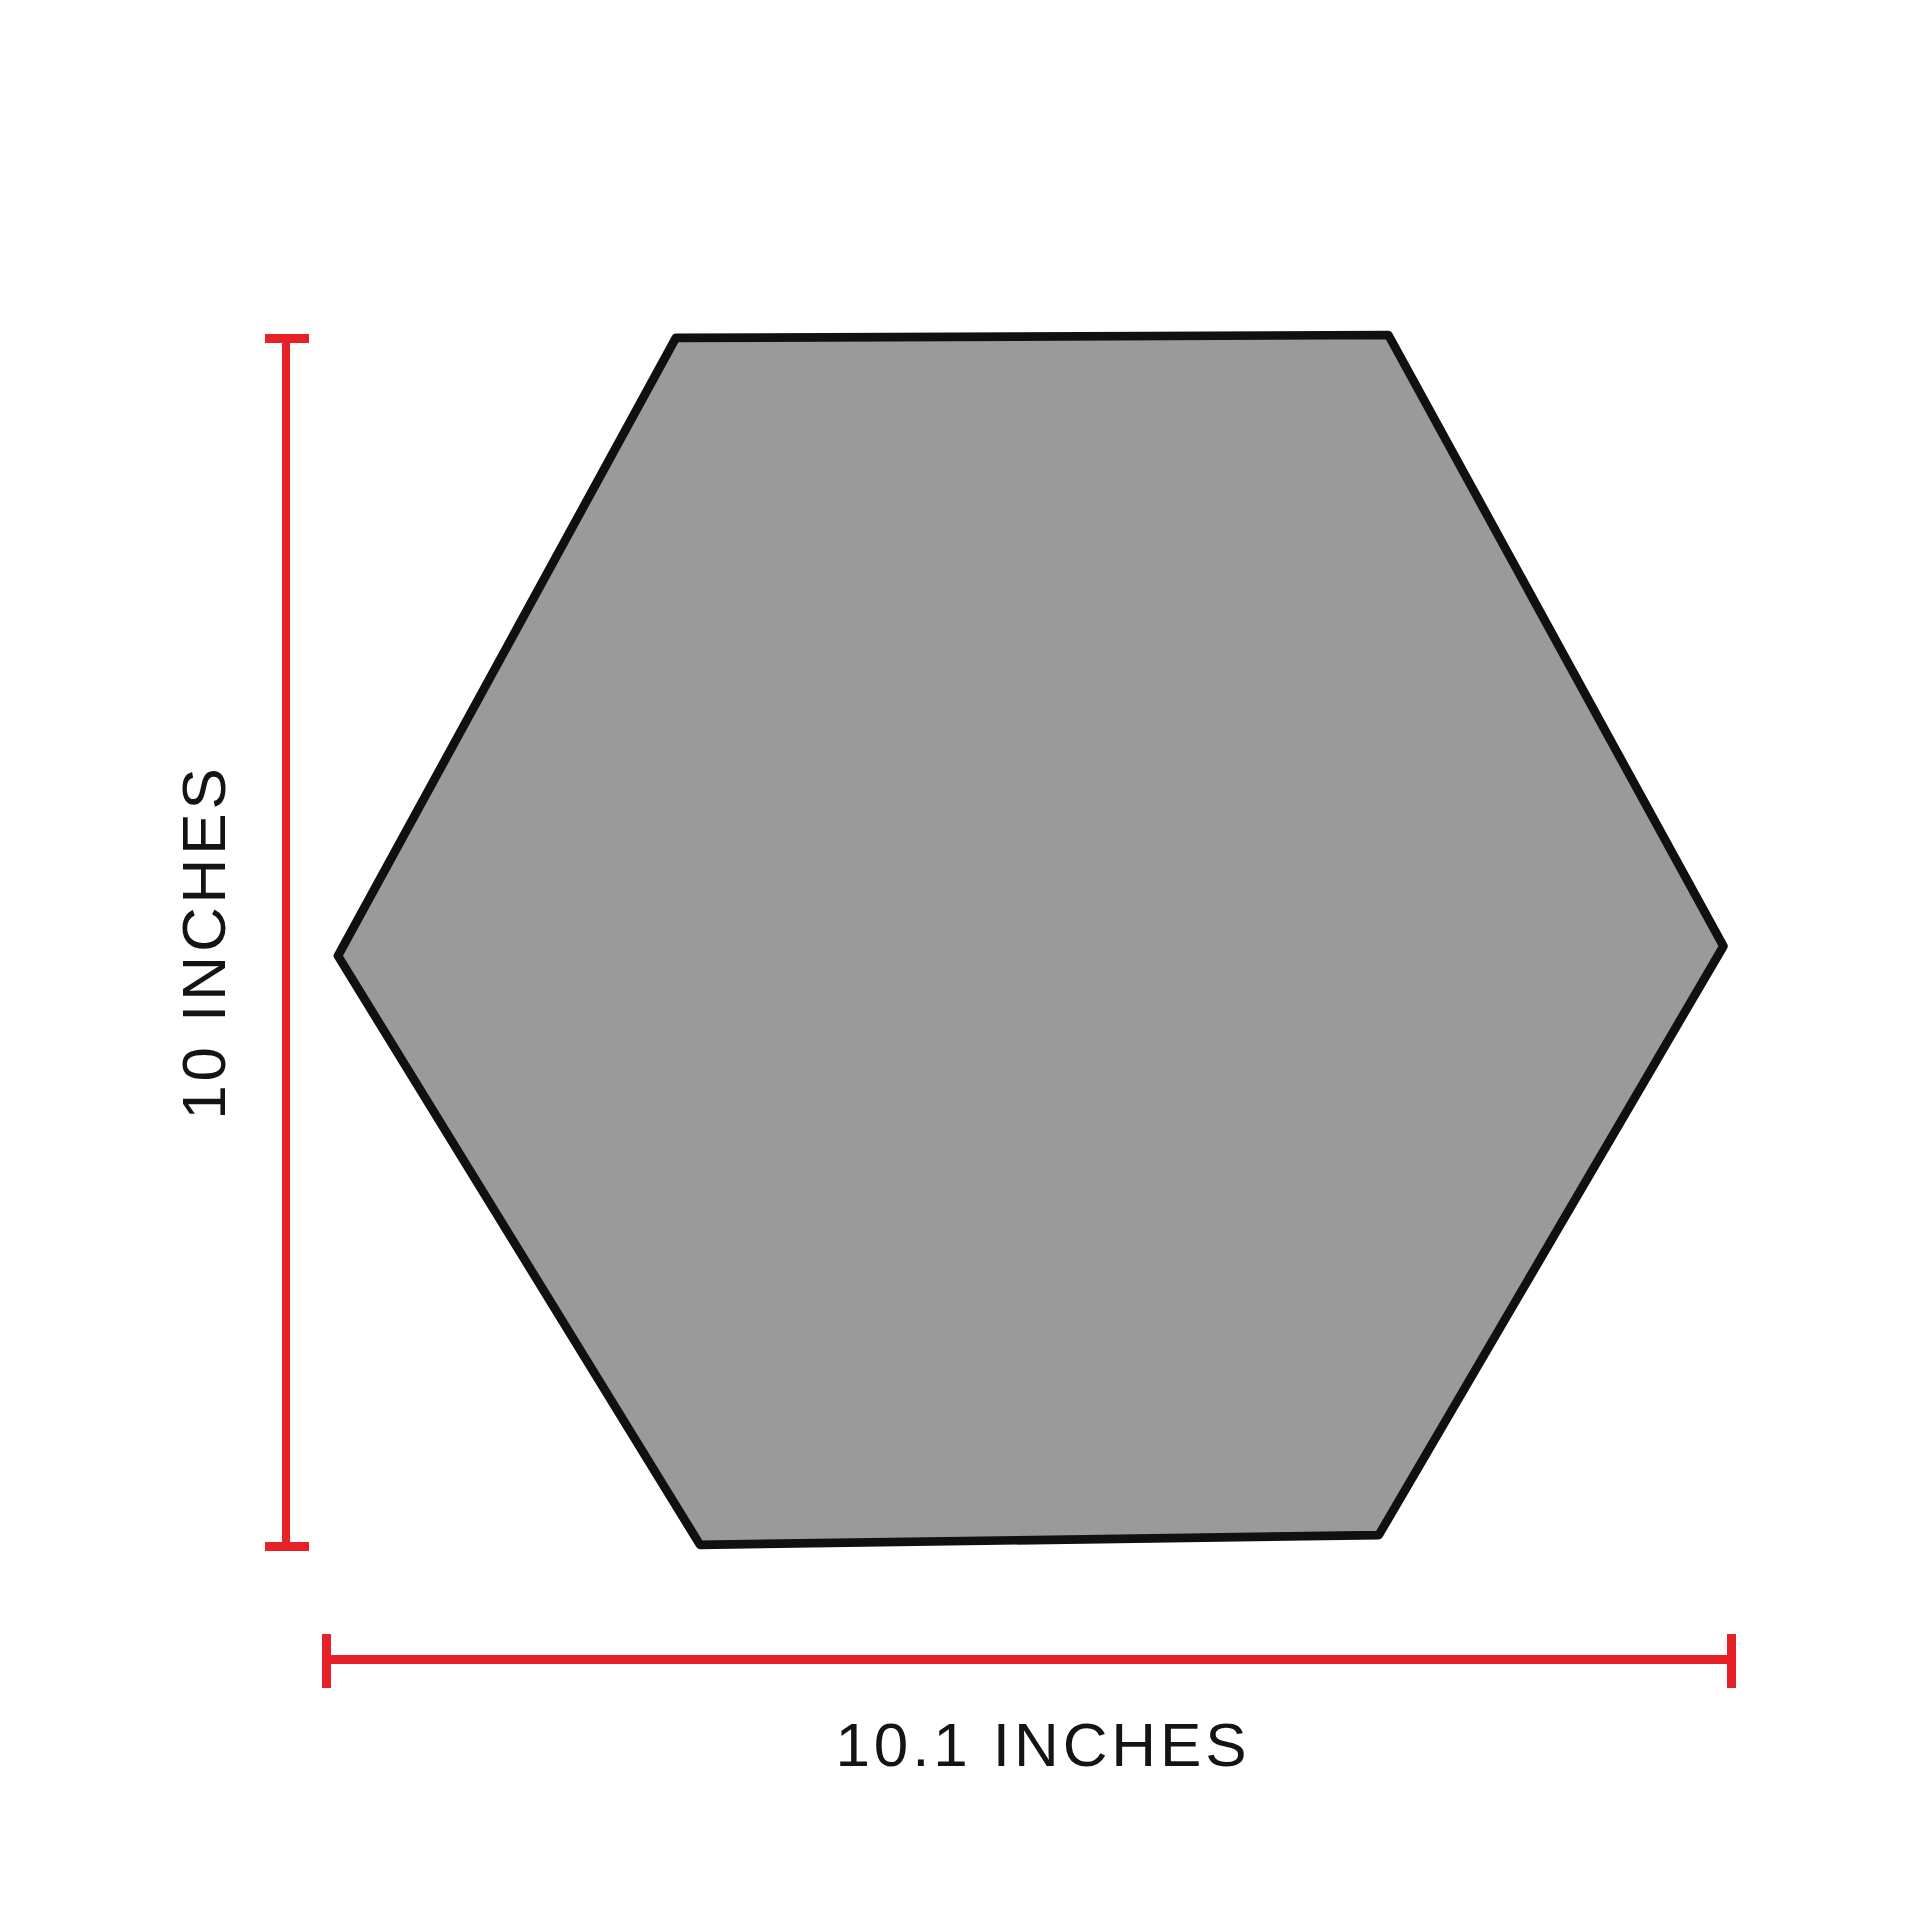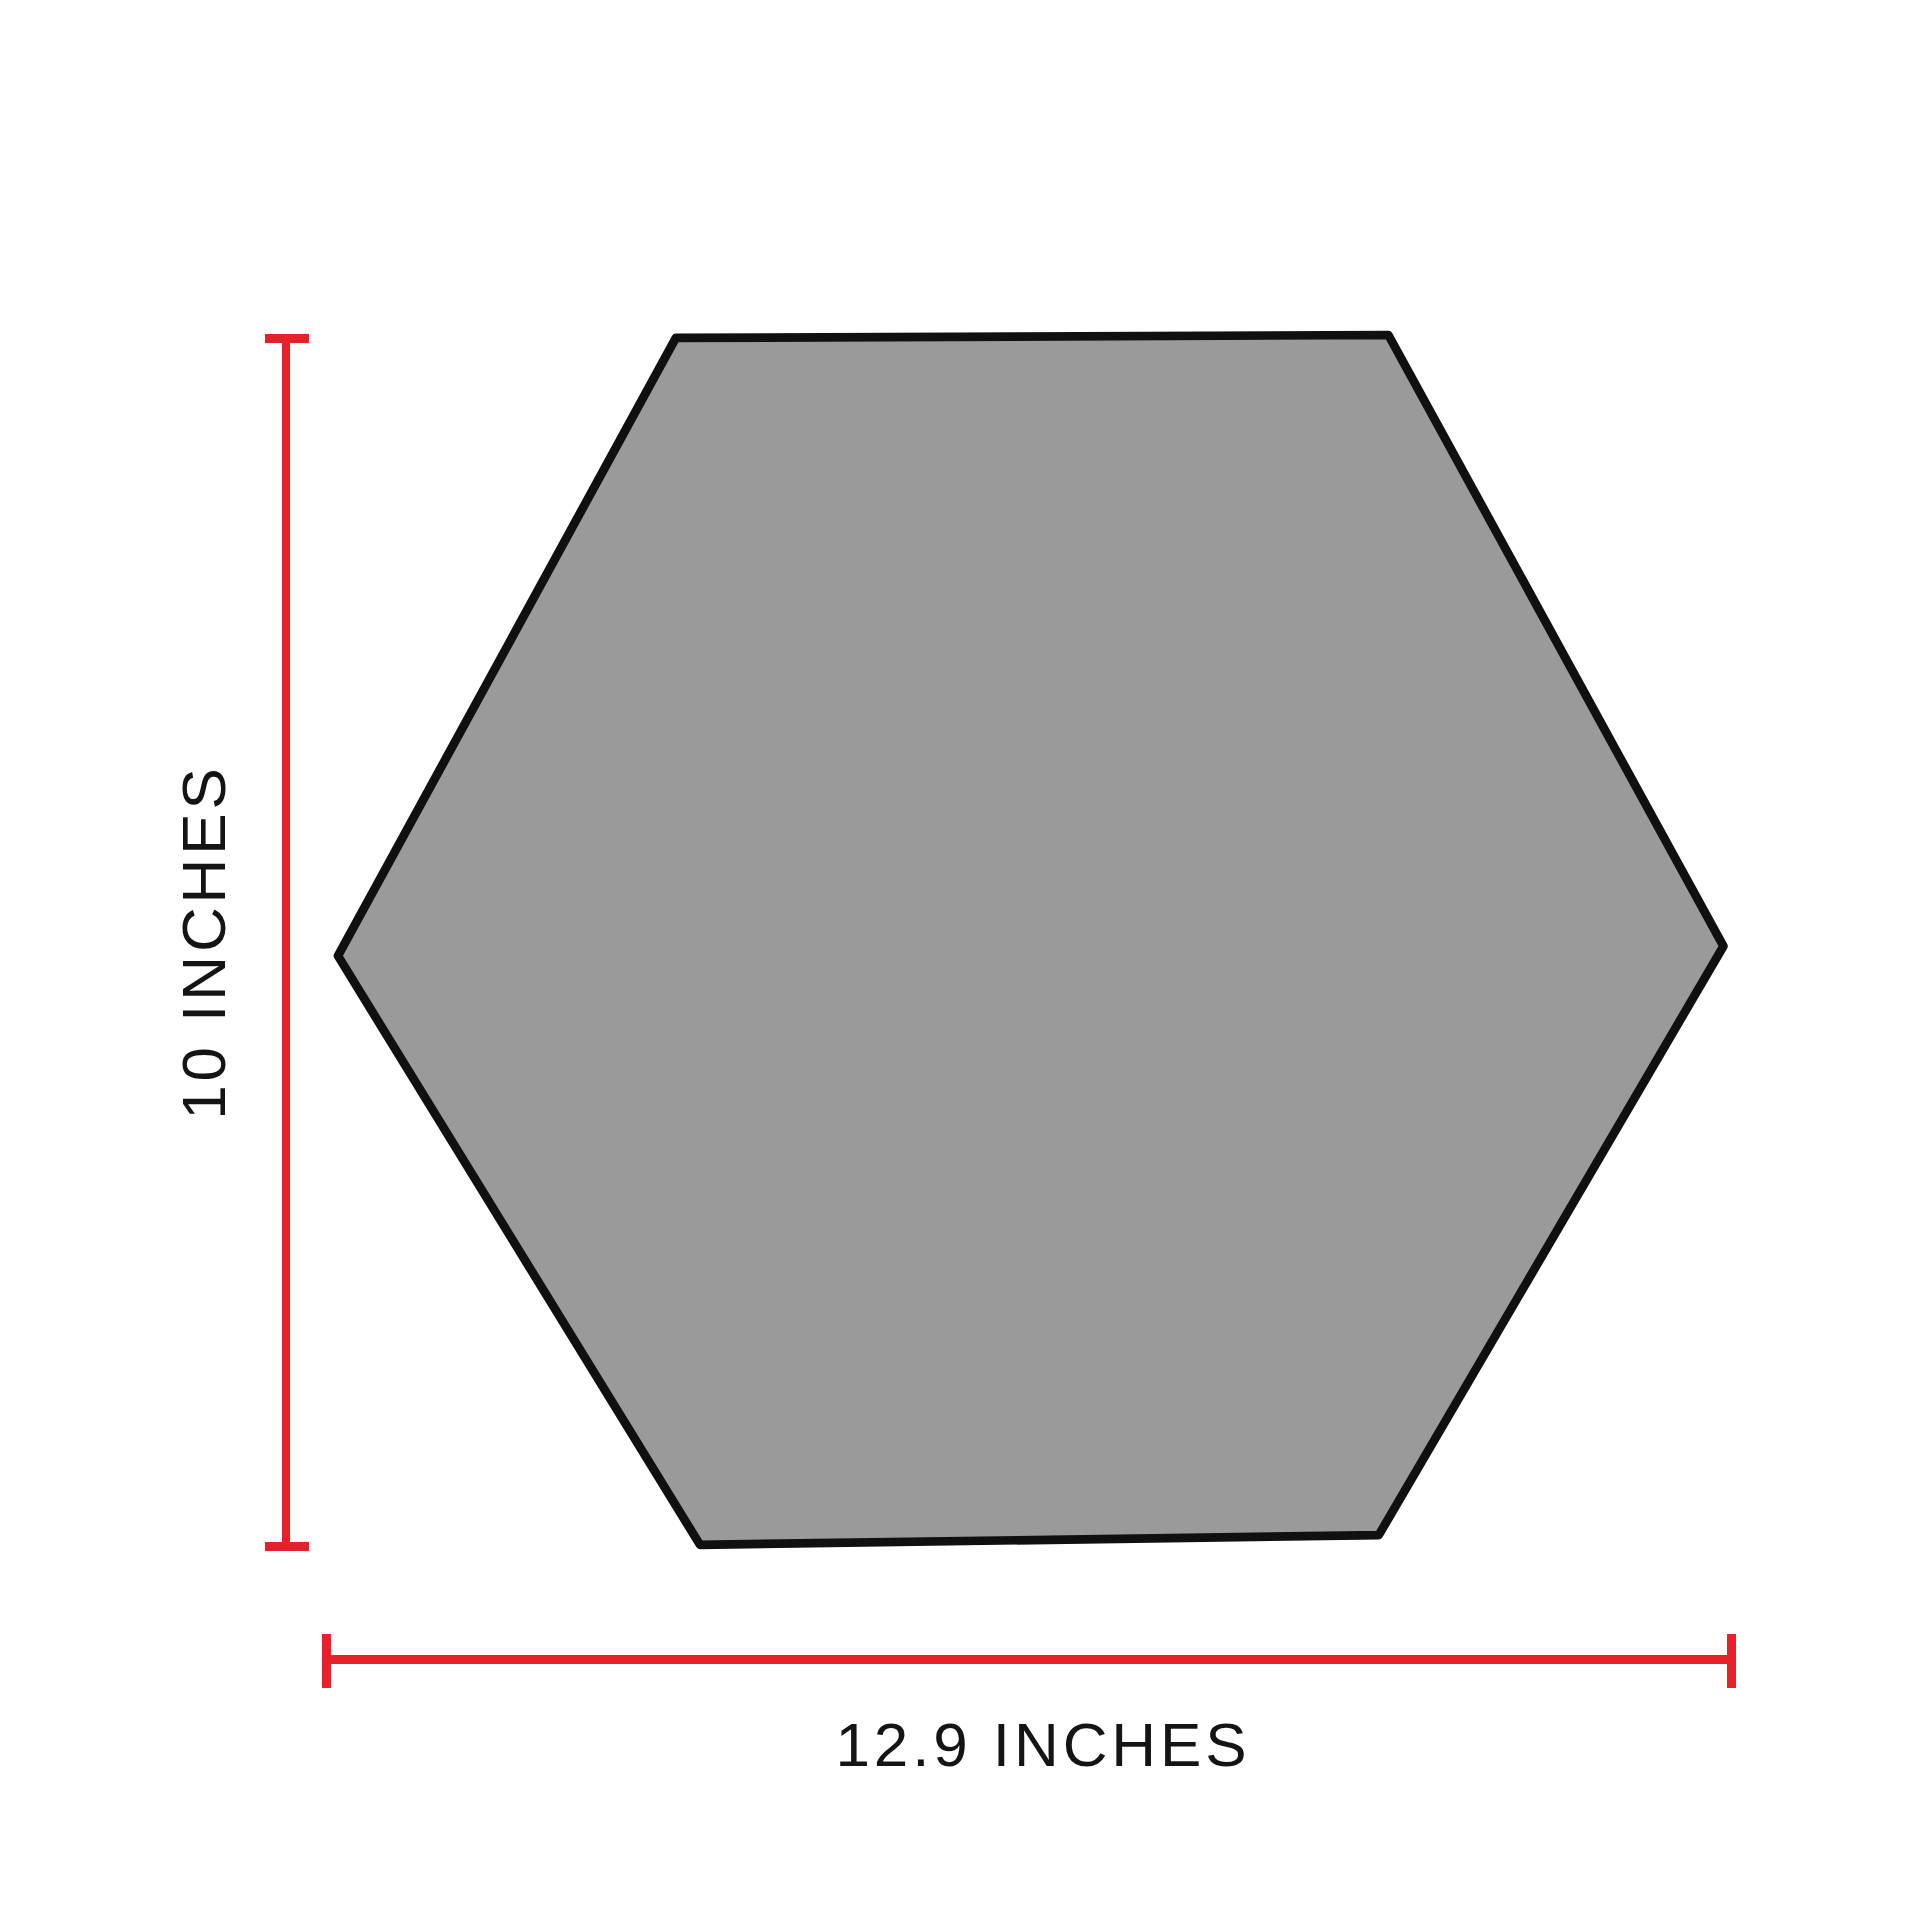--- a/index.html
+++ b/index.html
@@ -67,16 +67,16 @@
   </svg>
 
   <div class="dim v-line"></div>
   <div class="dim v-cap-top"></div>
   <div class="dim v-cap-bot"></div>
   <div class="dim-label label-height">10 INCHES</div>
 
   <div class="dim h-line"></div>
   <div class="dim h-cap-l"></div>
   <div class="dim h-cap-r"></div>
-  <div class="dim-label label-width">12.9 INCHES</div>
+  <div class="dim-label label-width">10.1 INCHES</div>
 
 </div>
 
 
 </body></html>

